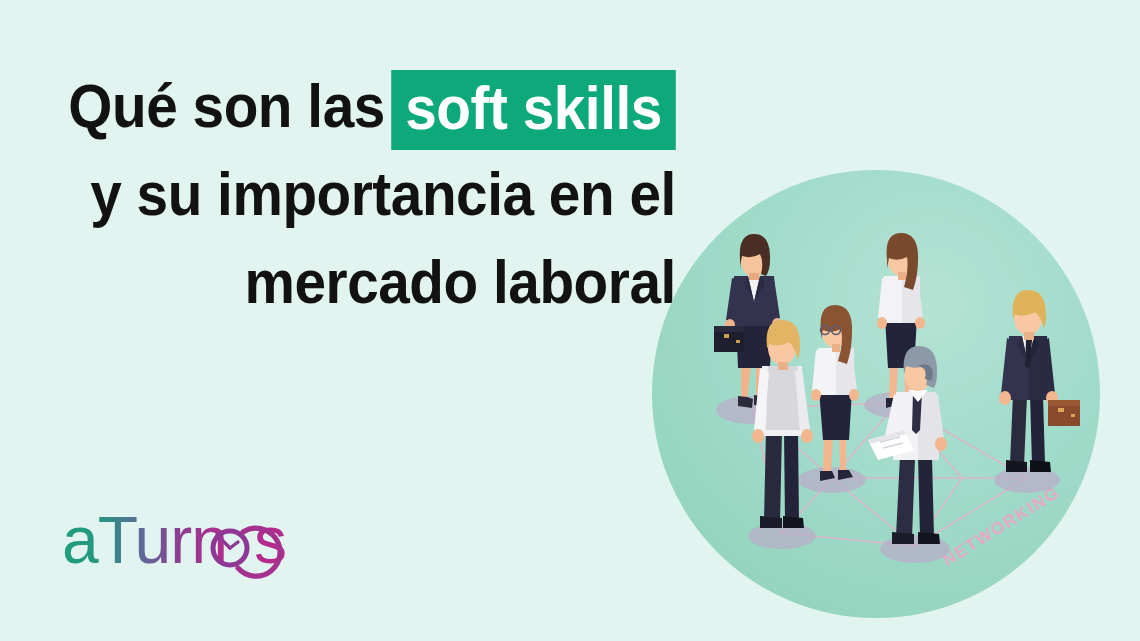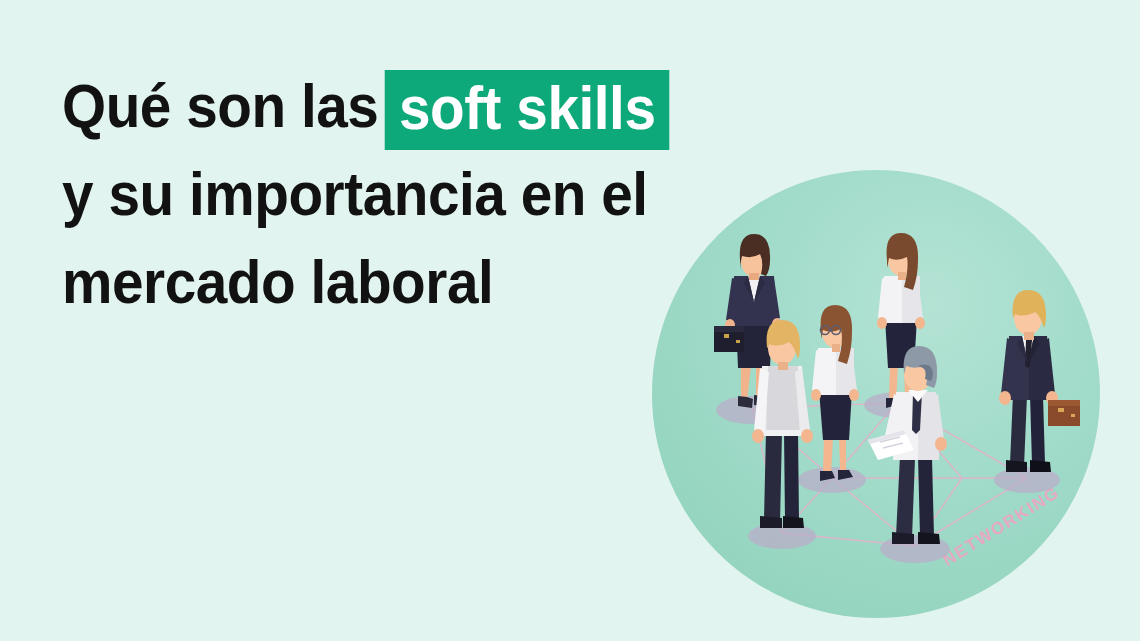--- a/index.html
+++ b/index.html
@@ -7,20 +7,21 @@
   body {
     font-family:"Liberation Sans", sans-serif;
     background:#e2f4ef;
     position:relative;
   }
   #canvas {
     position:absolute; inset:0;
     width:1140px; height:641px;
     background:#e2f4ef;
     overflow:hidden;
+    text-align:right;
   }
 
   
   .headline {
     position:absolute;
     left:62px; top:62px;
     width:660px;
   }
   .hl-line {
     font-family:"Liberation Sans Narrow","Liberation Sans",sans-serif;
@@ -64,20 +65,42 @@
 <body>
 
 <div id="canvas">
 
   <div class="headline">
     <div class="hl-line"><span class="plain">Qué son las</span><span class="hl-hi">soft skills</span></div>
     <div class="hl-line">y su importancia en el</div>
     <div class="hl-line">mercado laboral</div>
   </div>
 
+  <div class="logo">
+    <svg viewBox="0 0 260 80" width="260" height="80" aria-hidden="true">
+      <defs>
+        <linearGradient id="lgGrad" x1="0" y1="0" x2="1" y2="0">
+          <stop offset="0%" stop-color="#1f9e7d"></stop>
+          <stop offset="22%" stop-color="#24977f"></stop>
+          <stop offset="48%" stop-color="#5d6a9a"></stop>
+          <stop offset="70%" stop-color="#8a3f93"></stop>
+          <stop offset="100%" stop-color="#b52b8d"></stop>
+        </linearGradient>
+      </defs>
+      <text x="0" y="58" font-family="Liberation Sans, sans-serif" font-size="66" font-weight="400" fill="url(#lgGrad)" letter-spacing="-1">aTurn</text>
+      <text x="192" y="58" font-family="Liberation Sans, sans-serif" font-size="66" font-weight="400" fill="#b52b8d" letter-spacing="-1">s</text>
+
+      <g>
+        <circle cx="168" cy="43" r="17" fill="none" stroke="#8e3794" stroke-width="5"></circle>
+        <path d="M155 30 L168 43" stroke="#8e3794" stroke-width="3.4" fill="none" stroke-linecap="round"></path>
+        <path d="M168 43 L176 37" stroke="#8e3794" stroke-width="3.4" fill="none" stroke-linecap="round"></path>
+        <path d="M181 27 A24 24 0 1 1 176 63" fill="none" stroke="#a5318f" stroke-width="5.2" stroke-linecap="round"></path>
+      </g>
+    </svg>
+  </div>
 
   <div class="illus">
     <svg viewBox="0 0 448 452" aria-hidden="true">
       <defs>
         <radialGradient id="circGrad" cx="62%" cy="30%" r="78%">
           <stop offset="0%" stop-color="#b4e3d4"></stop>
           <stop offset="45%" stop-color="#a3dccb"></stop>
           <stop offset="100%" stop-color="#93d4be"></stop>
         </radialGradient>
         <clipPath id="circClip">

